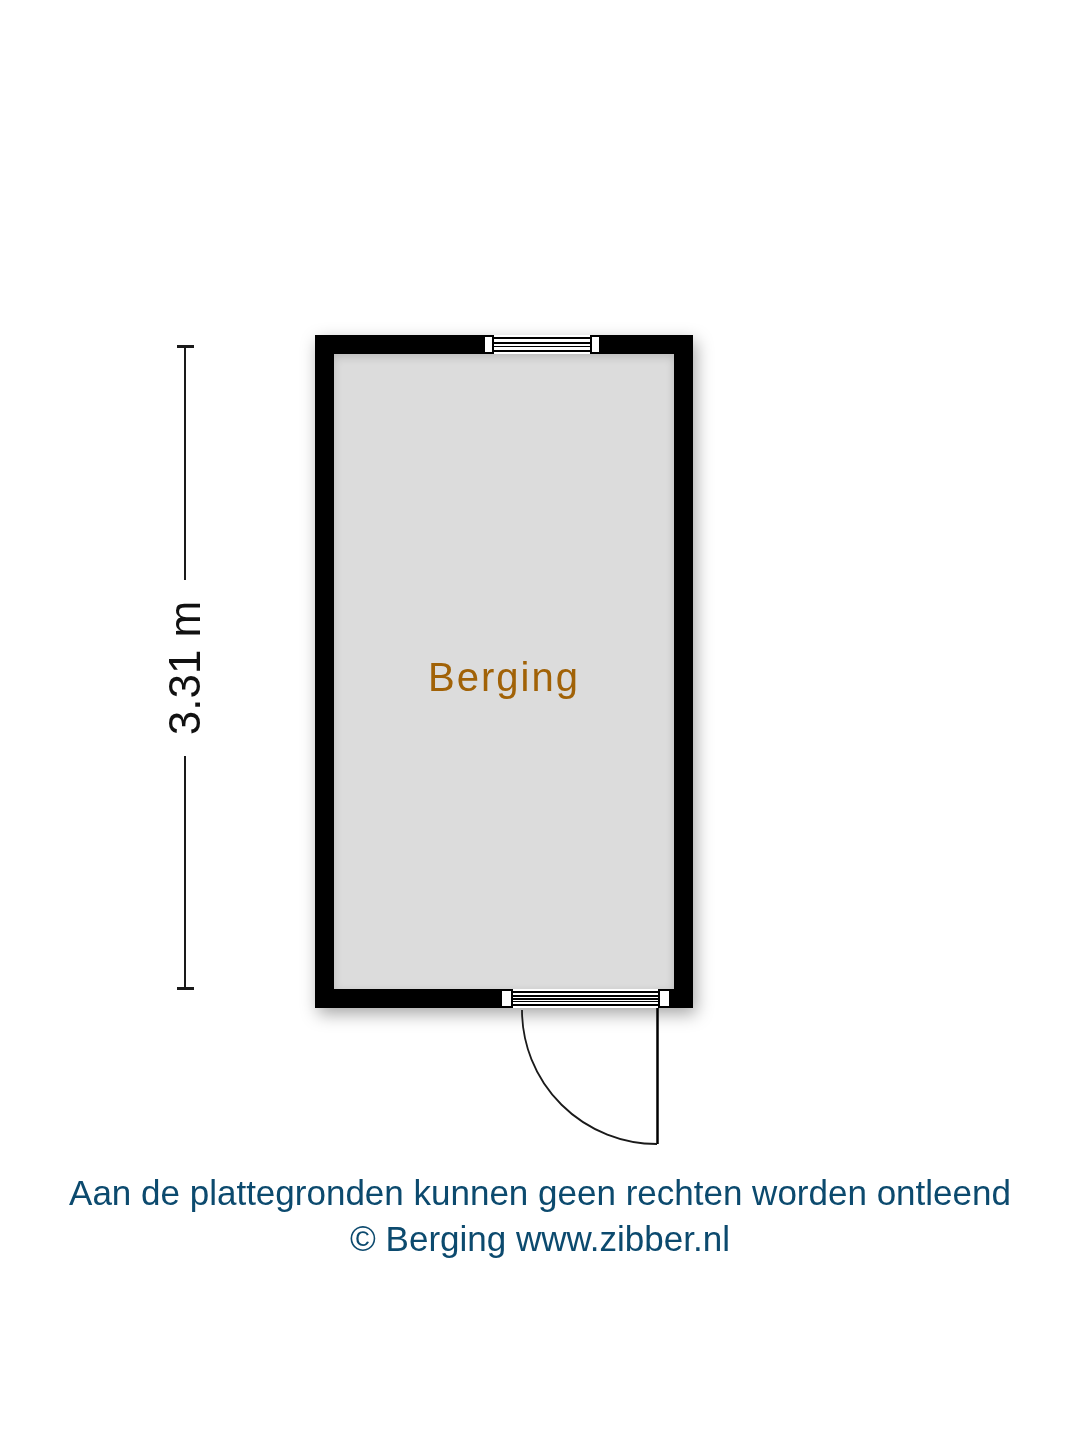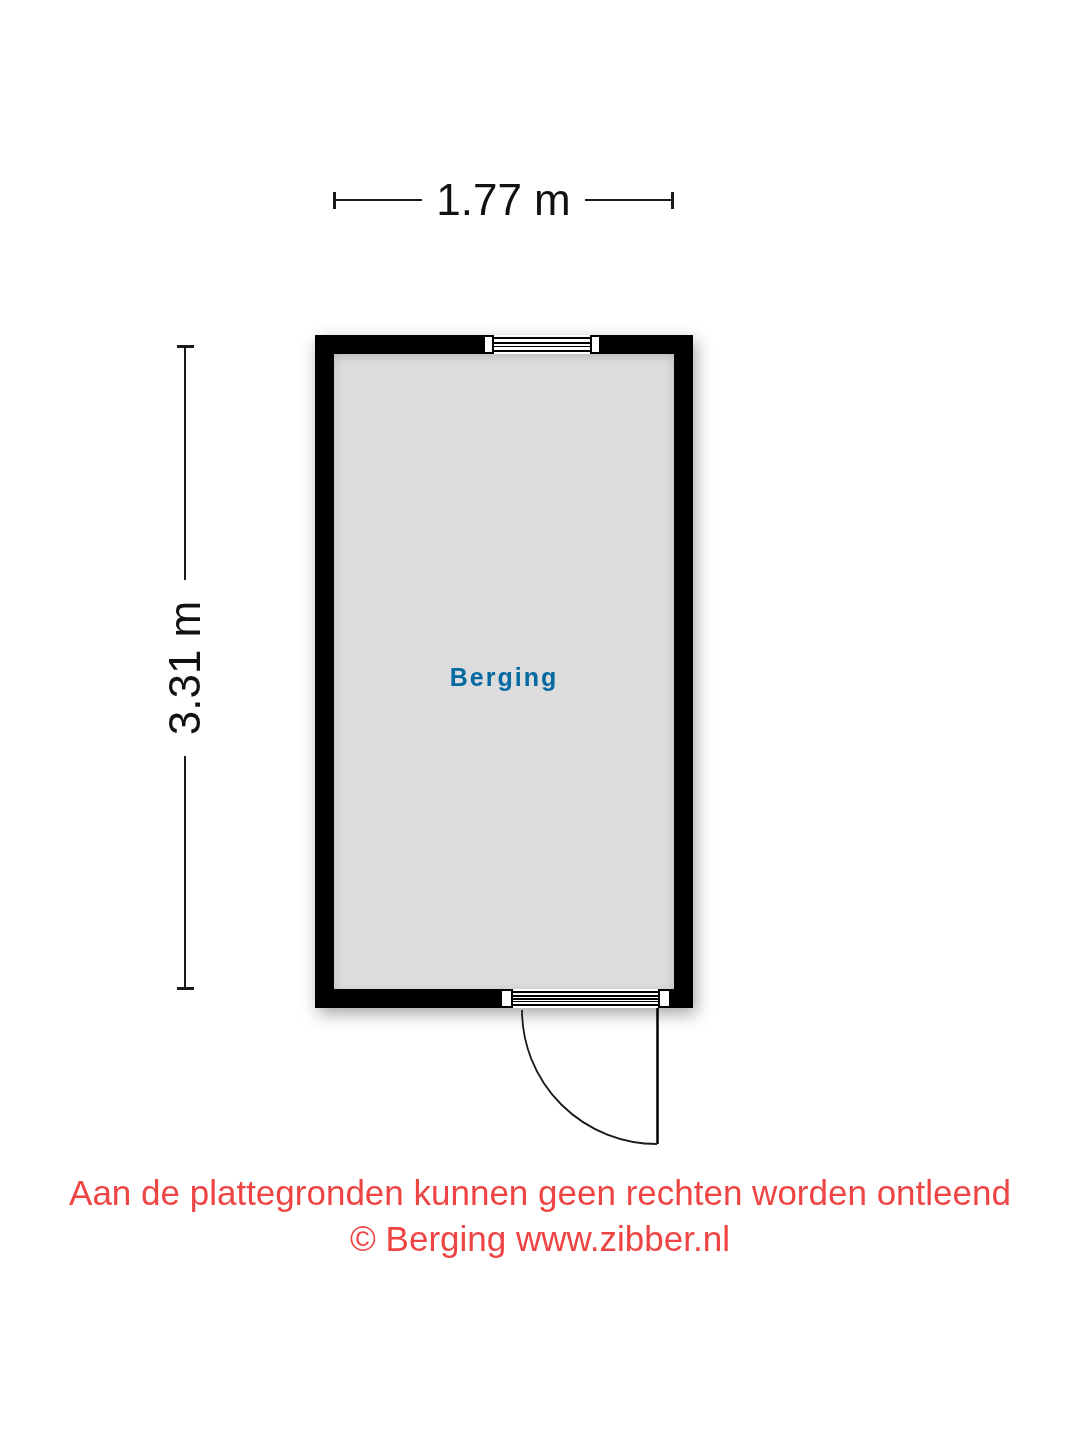--- a/index.html
+++ b/index.html
@@ -45,23 +45,22 @@
     background: #000000;
     box-shadow: 3px 6px 16px rgba(0,0,0,0.35);
   }
   .floor {
     position: absolute; left: 19px; top: 19px; right: 19px; bottom: 19px;
     background: #dcdcdc;
     box-shadow: inset 0 3px 9px rgba(0,0,0,0.16);
     display: flex; align-items: center; justify-content: center;
   }
   .room-label {
-    font-size: 25px; letter-spacing: 2px; color: #0369a1;
+    font-size: 40px; letter-spacing: 2px; color: #a16207;
     padding-top: 12px;
-    font-weight: bold;
   }
 
   
   .opening {
     position: absolute; height: 19px;
     display: flex; background: #ffffff;
   }
   .jamb {
     box-sizing: border-box; height: 19px;
     border: 2px solid #000000; background: #ffffff;
@@ -86,35 +85,28 @@
   
   .door-swing {
     position: absolute; left: 520px; top: 1007px;
   }
 
   
   .footer {
     position: absolute; left: 0; right: 0; top: 1170px;
     text-align: center;
     font-size: 35px; line-height: 46px;
-    color: #ef4444;
+    color: #0c4a6e;
   }
 </style>
 </head>
 <body>
 
 <div class="canvas">
 
-  <div class="dim-h">
-    <div class="tick"></div>
-    <div class="line"></div>
-    <div class="label">1.77 m</div>
-    <div class="line"></div>
-    <div class="tick"></div>
-  </div>
 
   <div class="dim-v">
     <div class="tick"></div>
     <div class="line"></div>
     <div class="label-wrap">
       <div class="label">3.31 m</div>
     </div>
     <div class="line"></div>
     <div class="tick"></div>
   </div>

